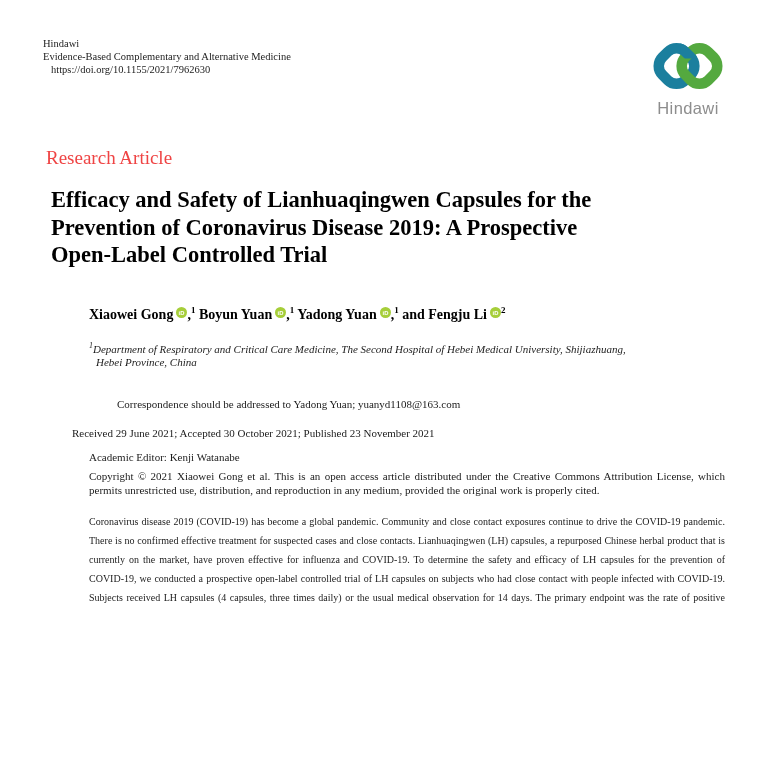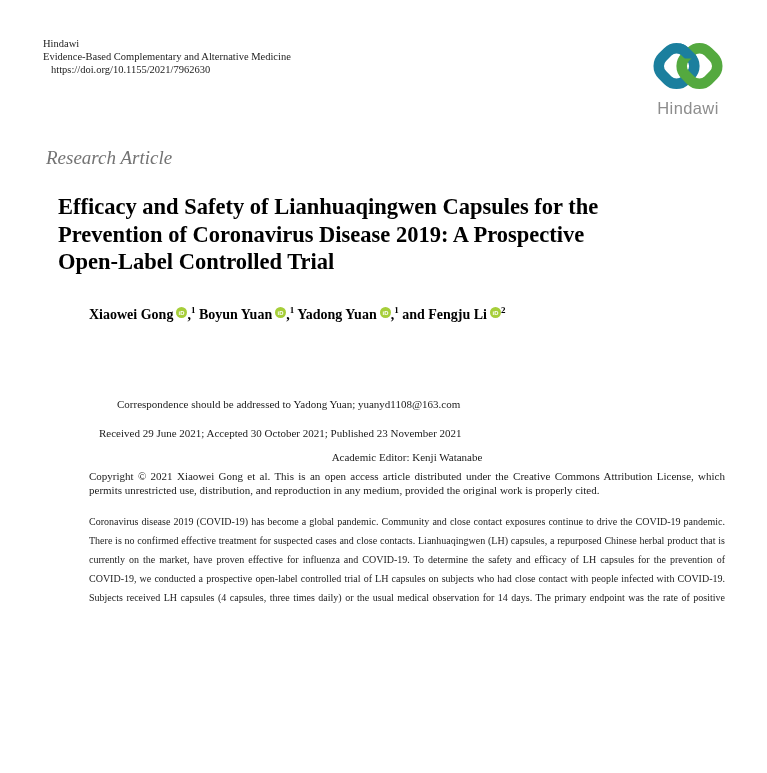--- a/index.html
+++ b/index.html
@@ -21,21 +21,21 @@
   .logo-block{position:absolute;left:645px;top:36px;width:86px;text-align:center;}
   .logo-mark{display:block;margin:0 auto;}
   .logo-wordmark{
     font-family:"Liberation Sans", sans-serif;
     font-size:16.5px;font-weight:400;letter-spacing:0.4px;
     margin-top:1px;
   }
   
   .article-type{
     position:absolute;left:46px;top:147px;
-    font-style:italic;font-size:19px;color:#737373;
+    font-size:19px;color:#ef4444;
   }
   .article-title{
     position:absolute;left:46px;top:181px;width:640px;
     font-size:22.5px;font-weight:bold;line-height:27.5px;color:#000;
     white-space:pre-line;
   }
   
   .authors{
     position:absolute;left:89px;top:305px;width:636px;
     font-size:14px;font-weight:bold;color:#000;
@@ -43,22 +43,22 @@
   .authors sup{font-size:9px;font-weight:bold;}
   .orcid{display:inline-block;margin-left:3px;vertical-align:1px;}
   .affiliations{
     position:absolute;left:89px;top:339px;width:600px;
     font-size:11px;font-style:italic;line-height:13.5px;
   }
   .affil{padding-left:7px;text-indent:-7px;white-space:pre-line;}
   .affil sup{font-size:8px;font-style:italic;}
   .correspondence{position:absolute;left:89px;top:398px;width:636px;font-size:11px;margin-left:28px;}
   .correspondence .email{color:#1b1b1b;text-decoration:none;}
-  .history{position:absolute;left:99px;top:427px;width:636px;font-size:11px;}
-  .editor{position:absolute;left:89px;top:451px;width:636px;font-size:11px;text-align:center;}
+  .history{position:absolute;left:72px;top:427px;width:636px;font-size:11px;}
+  .editor{position:absolute;left:89px;top:451px;width:636px;font-size:11px;}
   .copyright{
     position:absolute;left:89px;top:470px;width:636px;
     font-size:11px;line-height:13.6px;text-align:justify;
   }
   .abstract{
     position:absolute;left:89px;top:512px;width:636px;
     font-size:10px;line-height:19px;text-align:justify;
   }
 </style>
 </head>
@@ -85,39 +85,41 @@
       <rect x="39" y="13" width="34" height="34" rx="13" fill="none" stroke-width="11" transform="rotate(45 56 30)" stroke="#54a93f"></rect>
 
       <g clip-path="url(#topclip)">
         <rect x="15" y="13" width="34" height="34" rx="13" fill="none" stroke-width="11" transform="rotate(45 32 30)" stroke="#1b7f9e"></rect>
       </g>
     </svg>
     <div class="logo-wordmark" style="color: rgb(141, 141, 141);">Hindawi</div>
   </div>
 
   <div class="article-type">Research Article</div>
-  <h1 class="article-title" style="margin:12px">Efficacy and Safety of Lianhuaqingwen Capsules for the
+  <h1 class="article-title" style="margin:5px">Efficacy and Safety of Lianhuaqingwen Capsules for the
 Prevention of Coronavirus Disease 2019: A Prospective
 Open-Label Controlled Trial</h1>
 
   <div class="authors"><span><span>Xiaowei Gong</span><svg width="11" height="11" viewBox="0 0 16 16" class="orcid">
           <circle cx="8" cy="8" r="8" fill="#a6ce39"></circle>
           <text x="8" y="11.2" font-size="8.5" fill="#ffffff" text-anchor="middle" font-family="Liberation Sans, sans-serif" font-weight="bold">iD</text>
         </svg>,<sup>1</sup></span> <span><span>Boyun Yuan</span><svg width="11" height="11" viewBox="0 0 16 16" class="orcid">
           <circle cx="8" cy="8" r="8" fill="#a6ce39"></circle>
           <text x="8" y="11.2" font-size="8.5" fill="#ffffff" text-anchor="middle" font-family="Liberation Sans, sans-serif" font-weight="bold">iD</text>
         </svg>,<sup>1</sup></span> <span><span>Yadong Yuan</span><svg width="11" height="11" viewBox="0 0 16 16" class="orcid">
           <circle cx="8" cy="8" r="8" fill="#a6ce39"></circle>
           <text x="8" y="11.2" font-size="8.5" fill="#ffffff" text-anchor="middle" font-family="Liberation Sans, sans-serif" font-weight="bold">iD</text>
         </svg>,<sup>1</sup></span> <span><span>and Fengju Li</span><svg width="11" height="11" viewBox="0 0 16 16" class="orcid">
           <circle cx="8" cy="8" r="8" fill="#a6ce39"></circle>
           <text x="8" y="11.2" font-size="8.5" fill="#ffffff" text-anchor="middle" font-family="Liberation Sans, sans-serif" font-weight="bold">iD</text>
         </svg><sup>2</sup></span></div>
 
   <div class="affiliations">
+      <div class="affil"><sup>1</sup><span>Department of Respiratory and Critical Care Medicine, The Second Hospital of Hebei Medical University, Shijiazhuang,
+Hebei Province, China</span></div>
     </div>
 
   <div class="correspondence"><span>Correspondence should be addressed to Yadong Yuan; </span><span class="email">yuanyd1108@163.com</span></div>
 
   <div class="history">Received 29 June 2021; Accepted 30 October 2021; Published 23 November 2021</div>
   <div class="editor">Academic Editor: Kenji Watanabe</div>
   <div class="copyright">Copyright © 2021 Xiaowei Gong et al. This is an open access article distributed under the Creative Commons Attribution License, which permits unrestricted use, distribution, and reproduction in any medium, provided the original work is properly cited.</div>
 
   <div class="abstract">Coronavirus disease 2019 (COVID-19) has become a global pandemic. Community and close contact exposures continue to drive the COVID-19 pandemic. There is no confirmed effective treatment for suspected cases and close contacts. Lianhuaqingwen (LH) capsules, a repurposed Chinese herbal product that is currently on the market, have proven effective for influenza and COVID-19. To determine the safety and efficacy of LH capsules for the prevention of COVID-19, we conducted a prospective open-label controlled trial of LH capsules on subjects who had close contact with people infected with COVID-19. Subjects received LH capsules (4 capsules, three times daily) or the usual medical observation for 14 days. The primary endpoint was the rate of positive nucleic acid tests of nasal and pharyngeal swabs during the quarantine medical observation period. We included 1976 patients, including 1101 in the treatment group and 875 in the control group. The rate of positive nucleic acid tests in the treatment group was significantly lower than that in the control group (0.27% vs. 1.14%, respectively; mean difference: −0.87%; 95% CI: −1.83 to −0.13; p = 0.0174) during the quarantine medical observation period (14 days). Among subjects with different close contact states, there was no significant difference in the rate of positive nucleic acid test results among close contacts in the treatment group and the control group (6.45% vs. 11.43%, respectively; p = 0.6762). Among secondary close contacts, the rate of positive nucleic acid tests in the treatment group was significantly lower than that in the control group (0.09% vs. 0.71%, respectively; p = 0.0485). No serious adverse events were reported. Taken together, and in light of the safety and effectiveness profiles, these results show that LH capsules can be considered to prevent the progression of COVID-19 after close contact with an infected person. This trial is registered with ChiCTR2100043012.</div>
 

